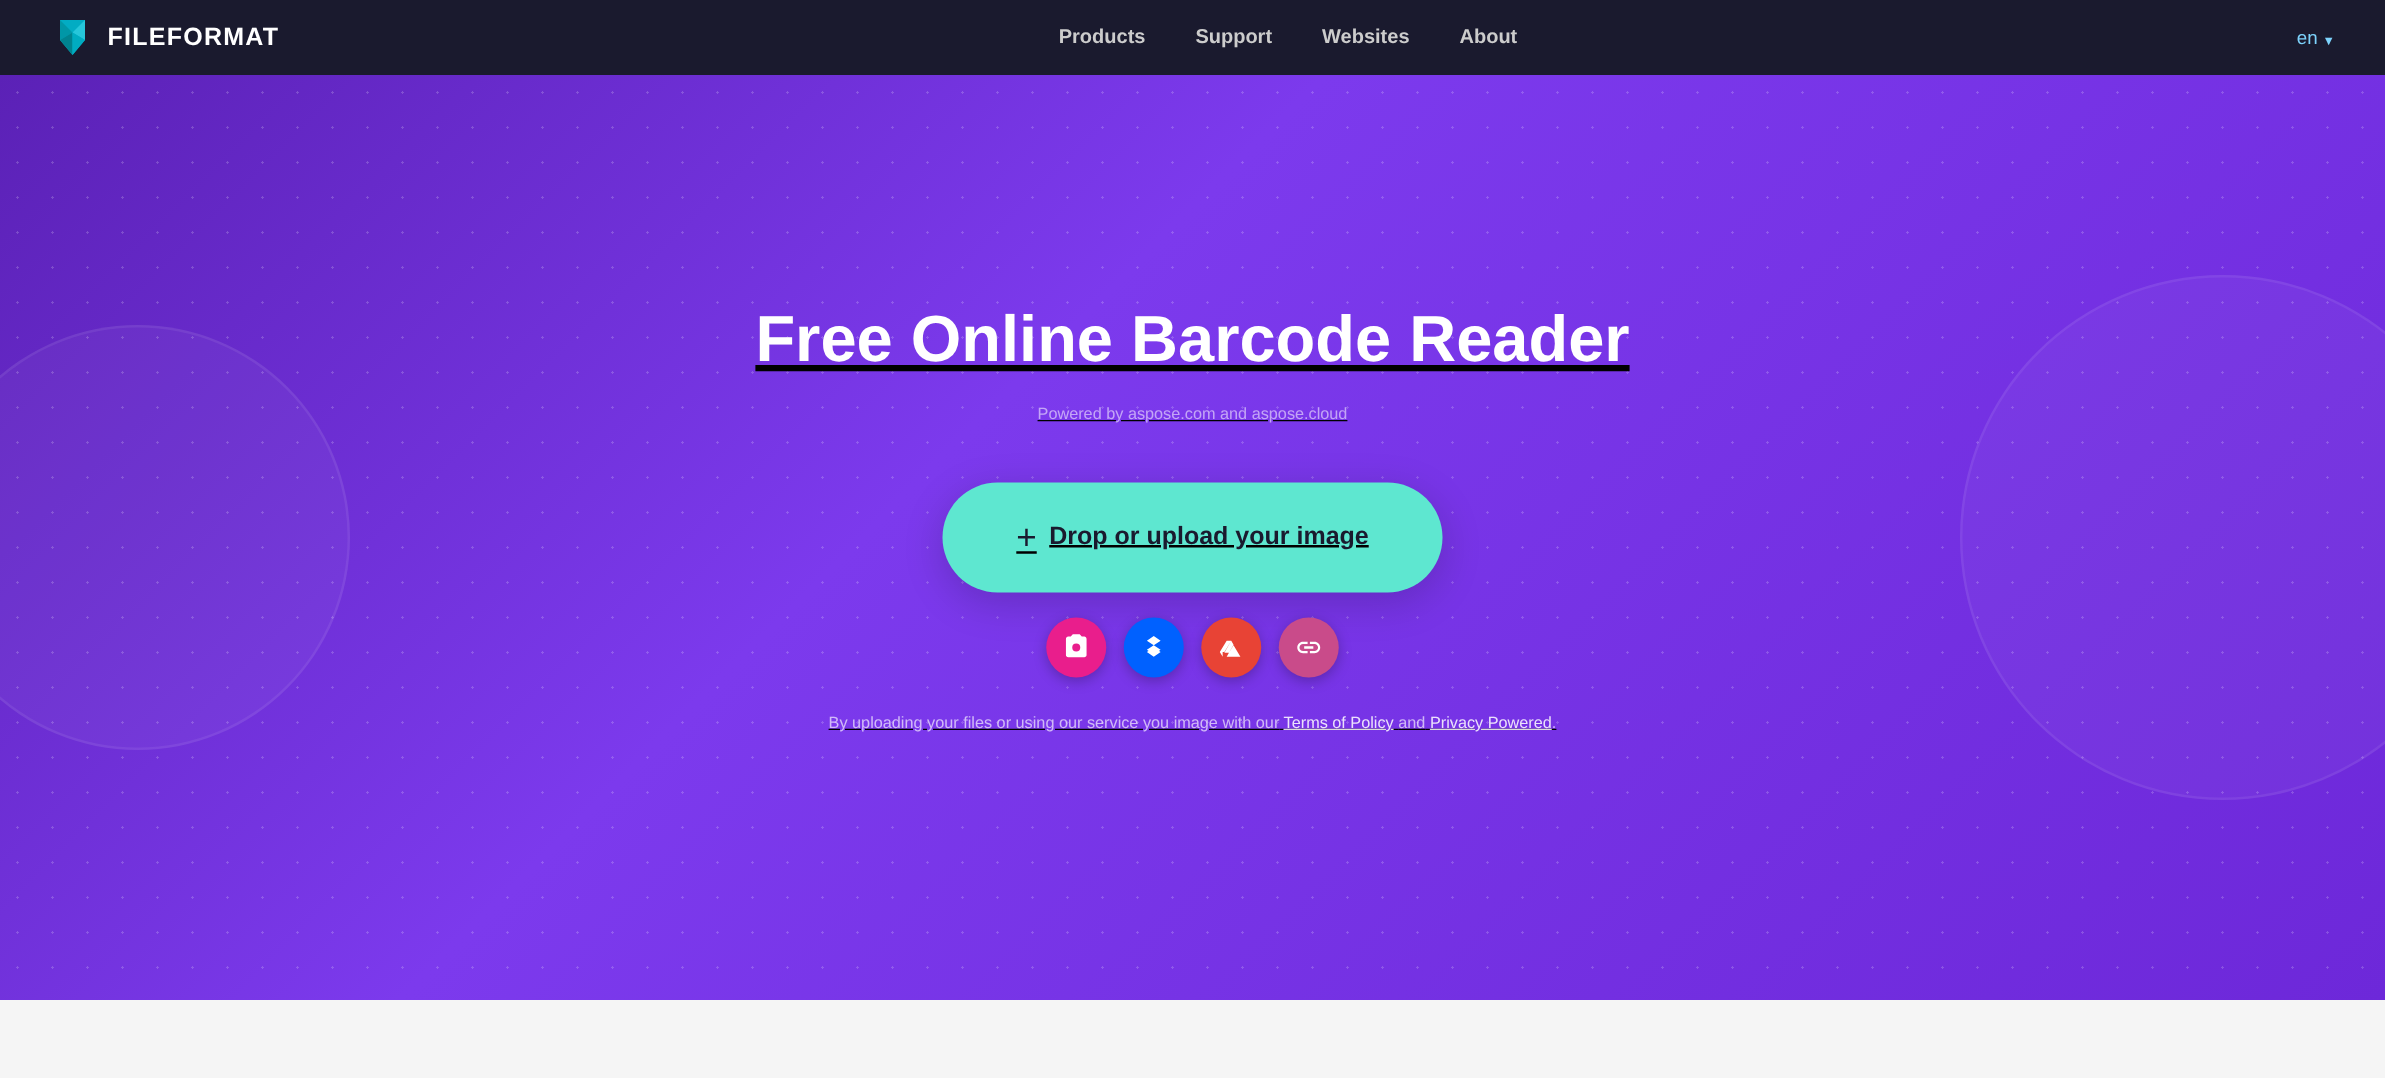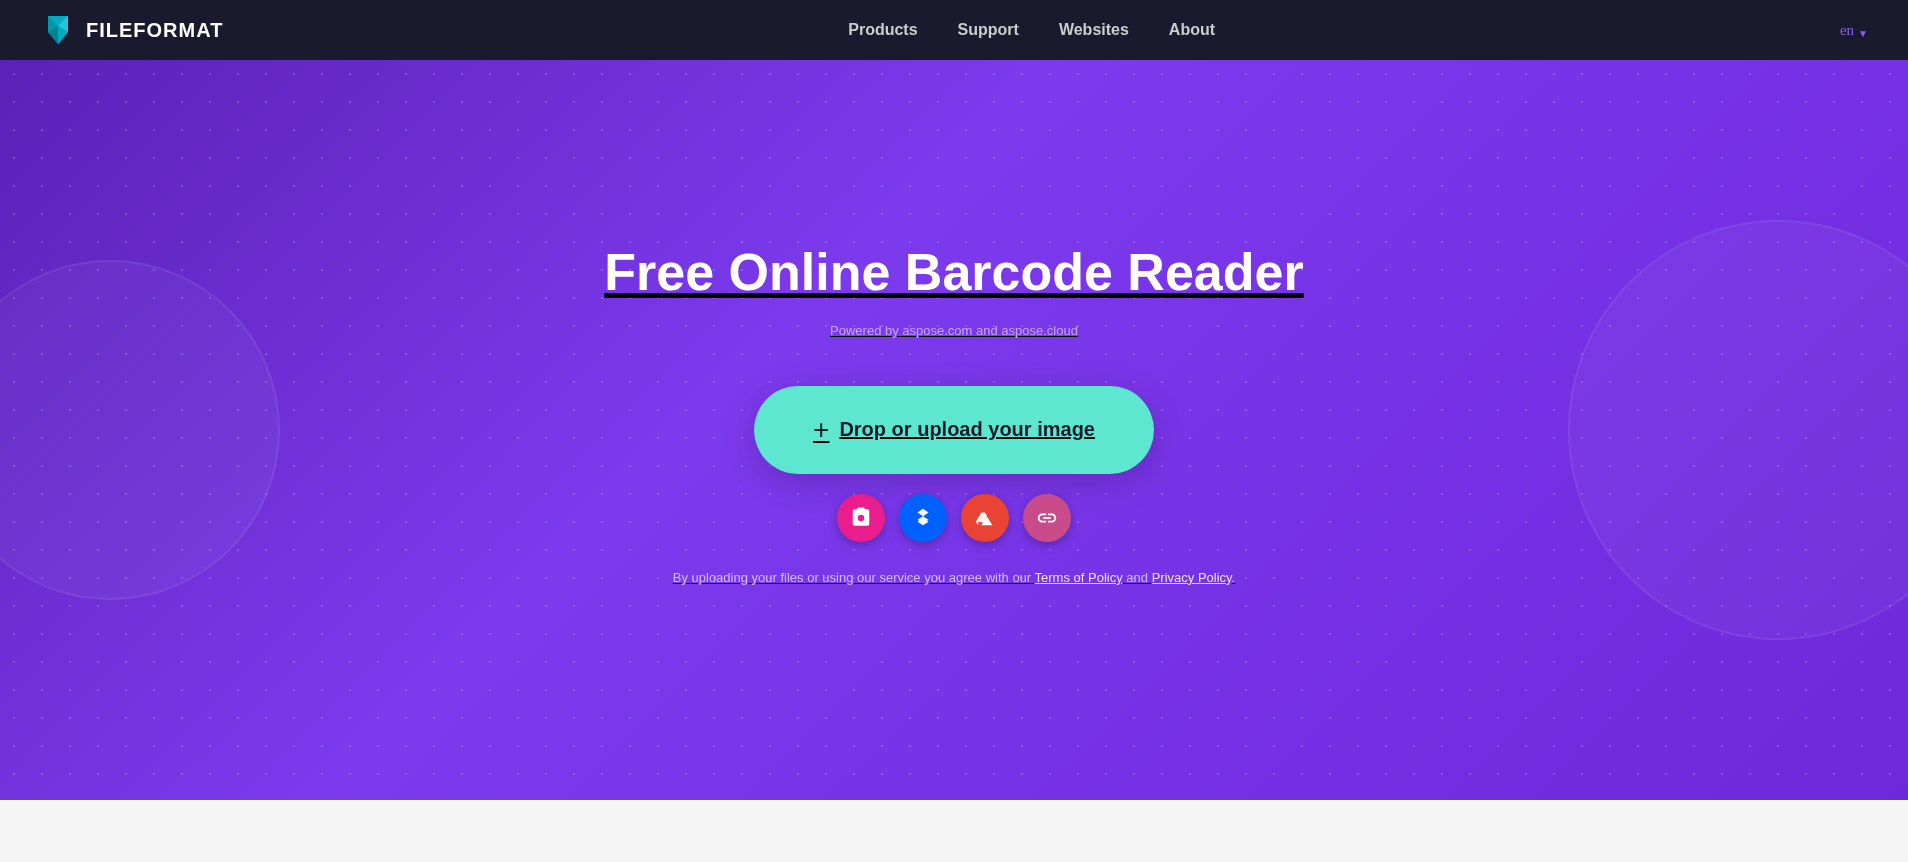--- a/index.html
+++ b/index.html
@@ -38,27 +38,26 @@
       gap: 40px;
       list-style: none;
     }
     .nav-links a {
       color: #ccc;
       text-decoration: none;
       font-size: 16px;
       font-weight: 700;
     }
     .nav-lang {
-      color: #8b5cf6;
+      color: #7dd3fc;
       font-size: 15px;
       display: flex;
       align-items: flex-end;
       gap: 4px;
       cursor: pointer;
-      font-family: Liberation Serif, serif;
     }
     .nav-lang .chevron { font-size: 10px; }
 
     
     .hero {
       background: linear-gradient(135deg, #5b21b6 0%, #7c3aed 40%, #6d28d9 100%);
       min-height: 740px;
       display: flex;
       flex-direction: column;
       align-items: center;
@@ -292,23 +291,23 @@
       </button>
 
       <button class="source-btn btn-link" title="URL Link">
         <svg width="22" height="22" viewBox="0 0 24 24" fill="white">
           <path d="M3.9 12c0-1.71 1.39-3.1 3.1-3.1h4V7H7c-2.76 0-5 2.24-5 5s2.24 5 5 5h4v-1.9H7c-1.71 0-3.1-1.39-3.1-3.1zM8 13h8v-2H8v2zm9-6h-4v1.9h4c1.71 0 3.1 1.39 3.1 3.1s-1.39 3.1-3.1 3.1h-4V17h4c2.76 0 5-2.24 5-5s-2.24-5-5-5z"></path>
         </svg>
       </button>
     </div>
 
     <p class="tos-text">
-      <span>By uploading your files or using our service you agree with our</span>
+      <span>By uploading your files or using our service you image with our</span>
       <a href="#"> <span>Terms of Policy</span></a>
       <span>and</span>
-      <a href="#"><span>Privacy Policy</span></a><span>.</span>
+      <a href="#"><span>Privacy Powered</span></a><span>.</span>
     </p>
 
 
   </div>
 </section>
 
 <div class="bottom-section"></div>
 
 </body></html>

